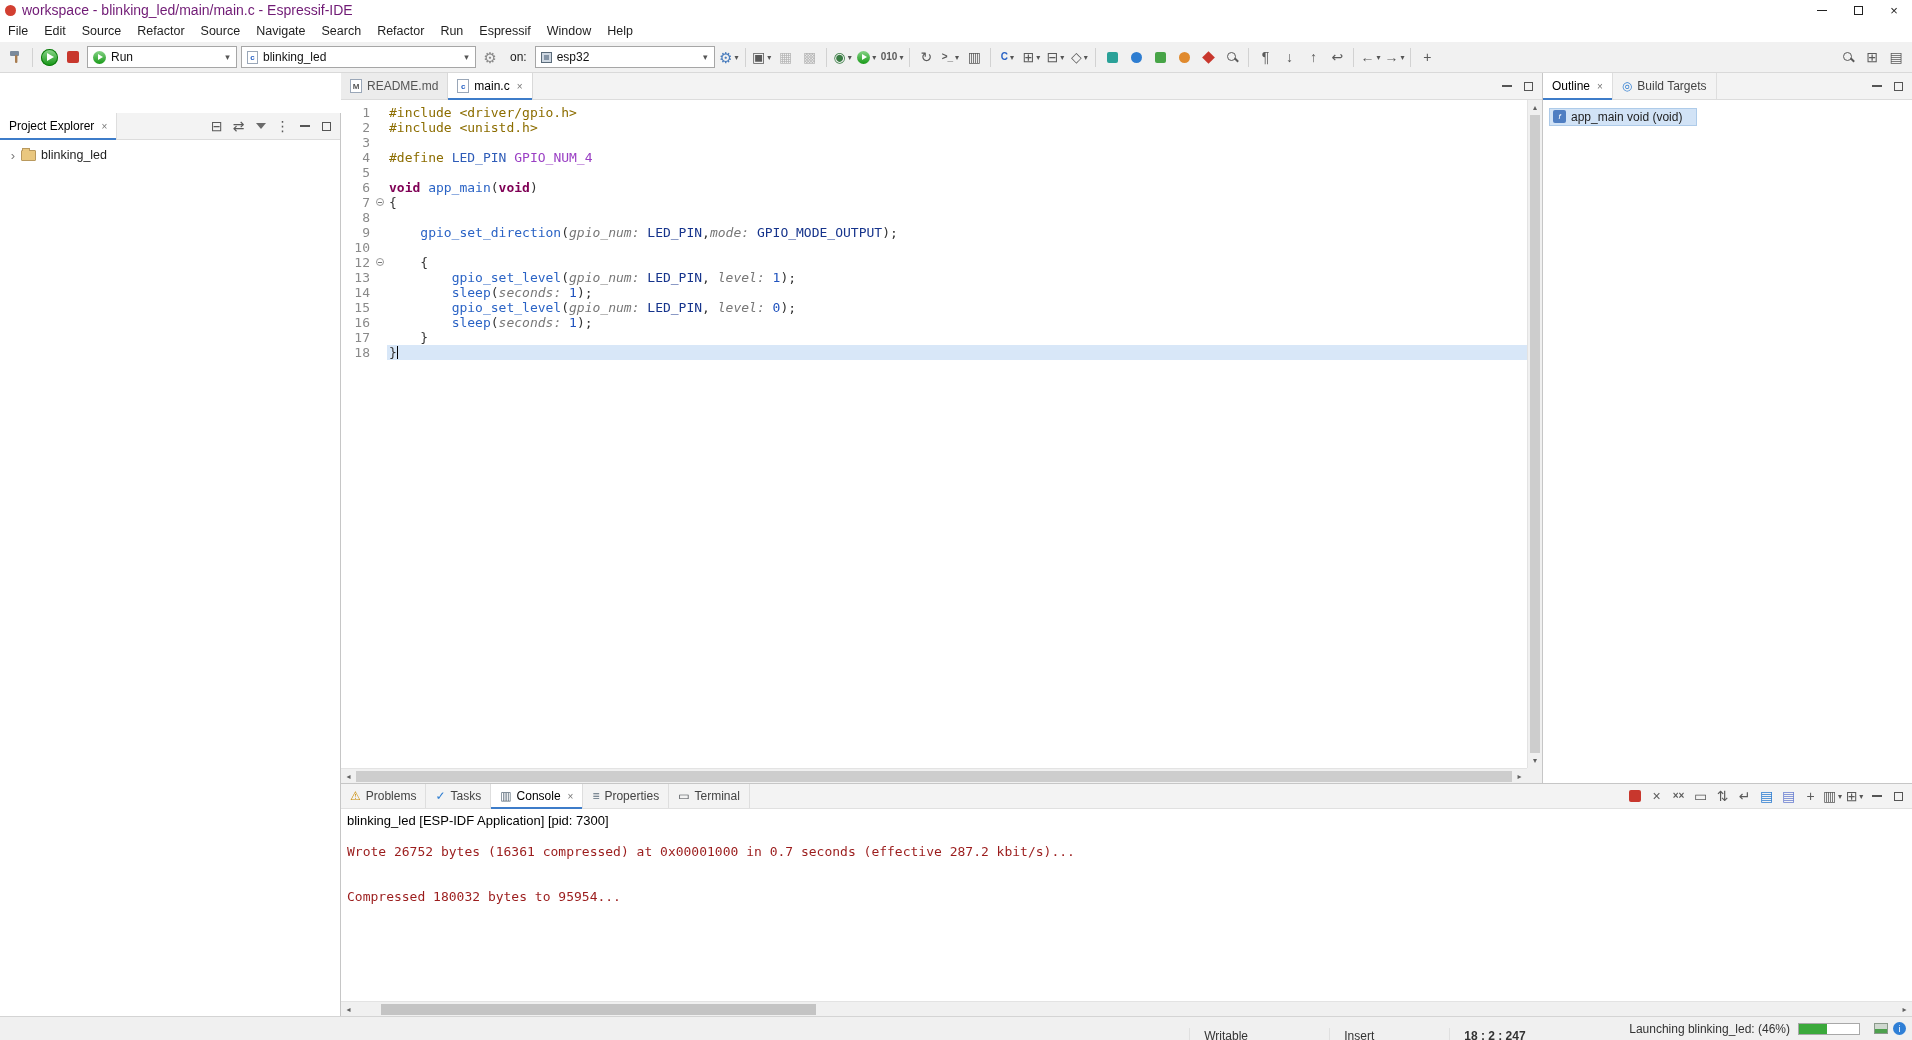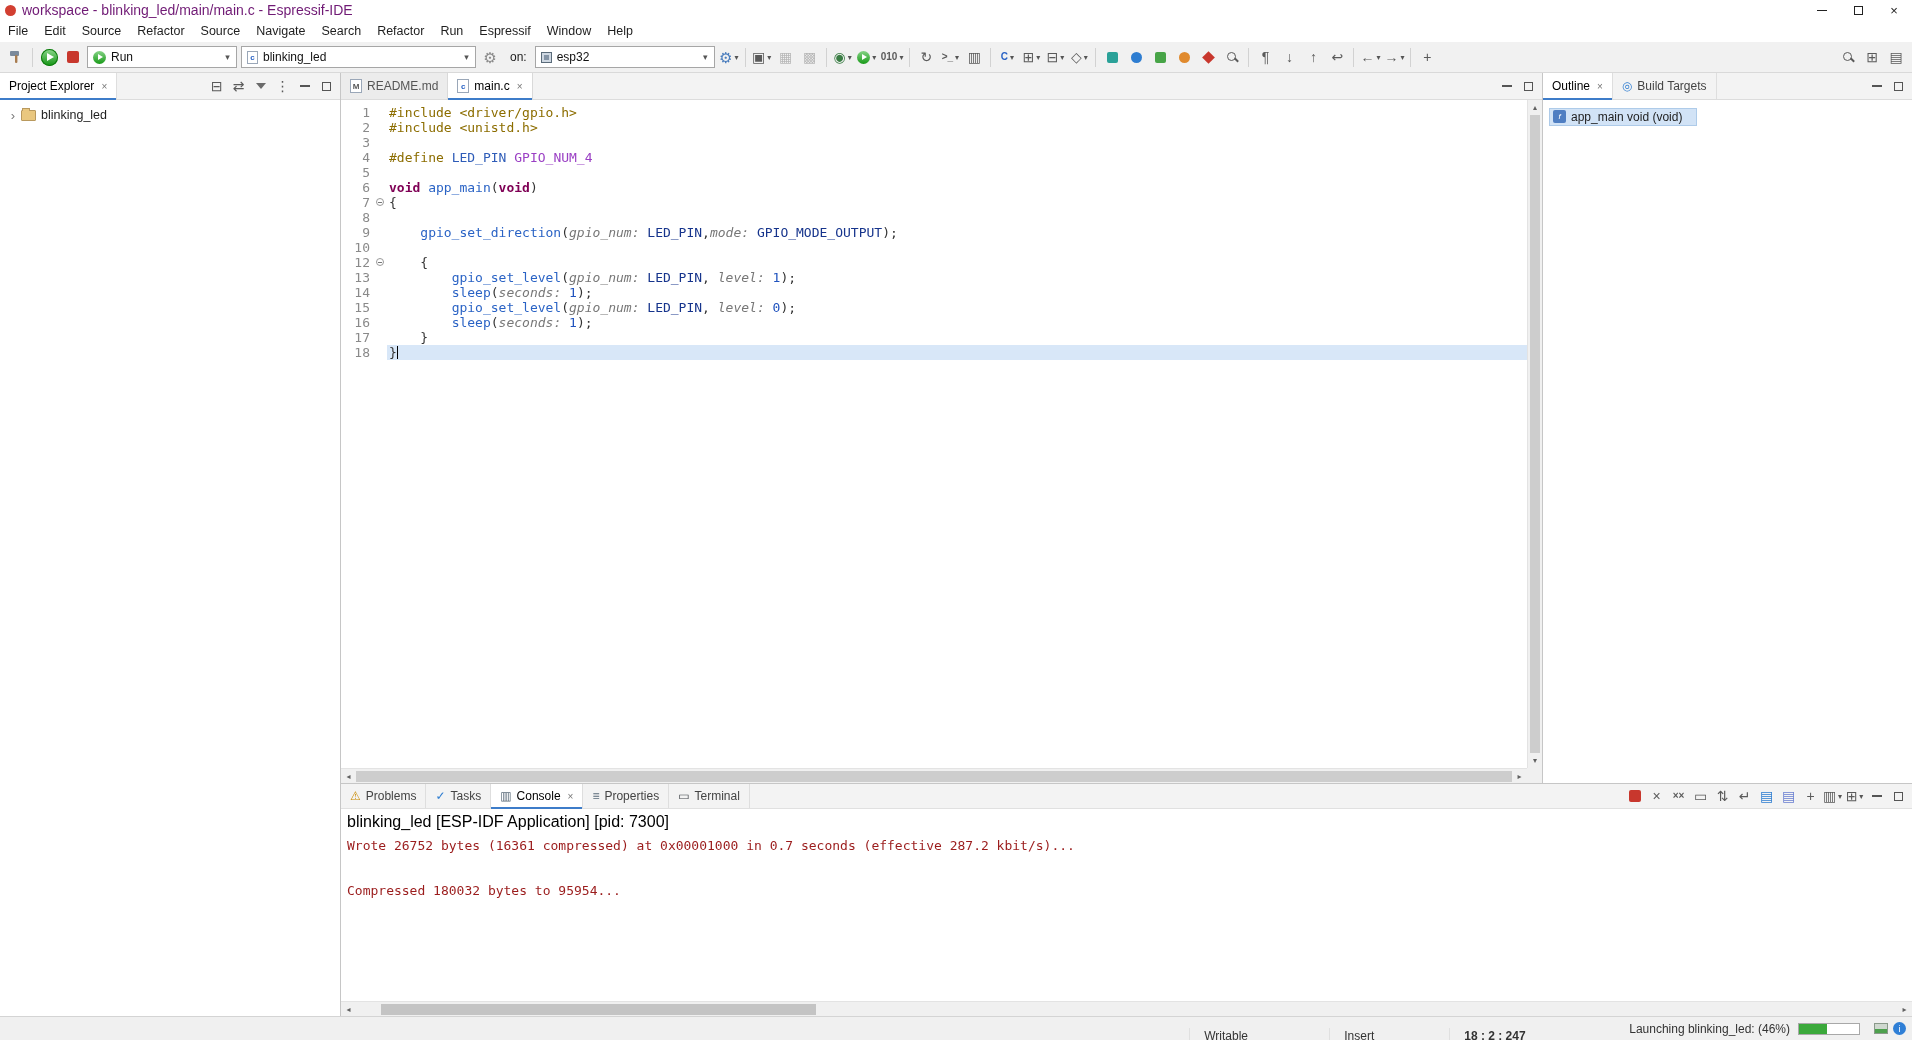--- a/index.html
+++ b/index.html
@@ -48,21 +48,21 @@
   .combo-text { flex:1; overflow:hidden; color:#111; }
   .carrow { width:17px; height:100%; display:flex; align-items:center; justify-content:center; color:#555; font-size:9px; }
   .carrow::after { content:"▾"; }
   .fdoc { width:11px; height:13px; background:#fff; border:1px solid #9aa7b8; font-size:8px; color:#2a63c5; display:flex; align-items:center; justify-content:center; font-weight:bold; margin-right:5px; flex:0 0 auto; }
   .chip { width:11px; height:11px; background:#8494a6; border:1px solid #5a6b7a; box-shadow:inset 0 0 0 2px #cfd8e2; margin-right:5px; flex:0 0 auto; }
   .on-label { font-size:12px; margin:0 6px 0 8px; color:#1b1b1b; }
   .tb-right { margin-left:auto; display:flex; align-items:center; }
 
   
   .main-row { flex:1; display:flex; min-height:0; }
-  .explorer { width:341px; flex:0 0 auto; border-right:1px solid #c6c6c6; display:flex; flex-direction:column; background:#fff; }
+  .explorer { width:341px; flex:0 0 auto; border-right:1px solid #c6c6c6; display:flex; flex-direction:column; background:#fff;margin-top:40px; }
   .right-col { flex:1; display:flex; flex-direction:column; min-width:0; }
   .editor-row { flex:1; display:flex; min-height:0; }
   .editor-col { flex:1; display:flex; flex-direction:column; min-width:0; border-right:1px solid #c6c6c6; }
   .outline { width:369px; flex:0 0 auto; display:flex; flex-direction:column; background:#fff; }
 
   
   .panel-head { height:27px; background:#f3f3f3; border-bottom:1px solid #dcdcdc; display:flex; align-items:stretch; flex:0 0 auto; }
   .vtab { display:flex; align-items:center; padding:0 9px; font-size:12px; color:#444; border-right:1px solid #dedede; position:relative; background:transparent; }
   .vtab.sel { background:#fff; color:#000; }
   .vtab.sel::after { content:""; position:absolute; left:0; right:0; bottom:-1px; height:2px; background:#3d7cc9; }
@@ -122,21 +122,21 @@
 
   
   .outline-body { padding:5px 0 0 6px; }
   .outline-item { display:inline-flex; align-items:center; gap:5px; font-size:12px; background:#d2e3f6; border:1px solid #aecbe9; padding:1px 14px 1px 3px; }
   .fx-icon { width:13px; height:13px; border-radius:2px; background:#4f7ec2; color:#fff; font-size:8px; font-style:italic; display:flex; align-items:center; justify-content:center; }
 
   
   .console { height:233px; flex:0 0 auto; border-top:1px solid #c6c6c6; display:flex; flex-direction:column; background:#fff; }
   .cons-head { height:25px; background:#f3f3f3; border-bottom:1px solid #e0e0e0; display:flex; align-items:stretch; flex:0 0 auto; }
   .cons-body { flex:1; padding:4px 0 0 6px; overflow:hidden; }
-  .cons-title { font-size:16px; color:#000; margin-bottom:7px; }
+  .cons-title { font-size:13px; color:#000; margin-bottom:16px; }
   .cons-line { font:13px/15px "DejaVu Sans Mono", monospace; color:#9b1c1c; white-space:pre; }
   .cons-hscroll { height:15px; flex:0 0 auto; background:#f0f0f0; border-top:1px solid #e3e3e3; display:flex; align-items:center; }
   .cons-hscroll .arr { width:15px; text-align:center; font-size:8px; color:#606060; flex:0 0 auto; }
   .cons-hscroll .track { flex:1; height:11px; position:relative; }
   .cons-hscroll .thumb { position:absolute; top:0; bottom:0; left:25px; width:435px; background:#c4c4c4; }
 
   
   .statusbar { height:24px; flex:0 0 auto; background:#f0f0f0; border-top:1px solid #d4d4d4; display:flex; align-items:center; font-size:12px; color:#333; }
   .sb-spacer { flex:1; }
   .sb-cell { padding:0 14px; border-left:1px solid #e0e0e0; height:16px; display:flex; align-items:center;margin-top:14px; }

